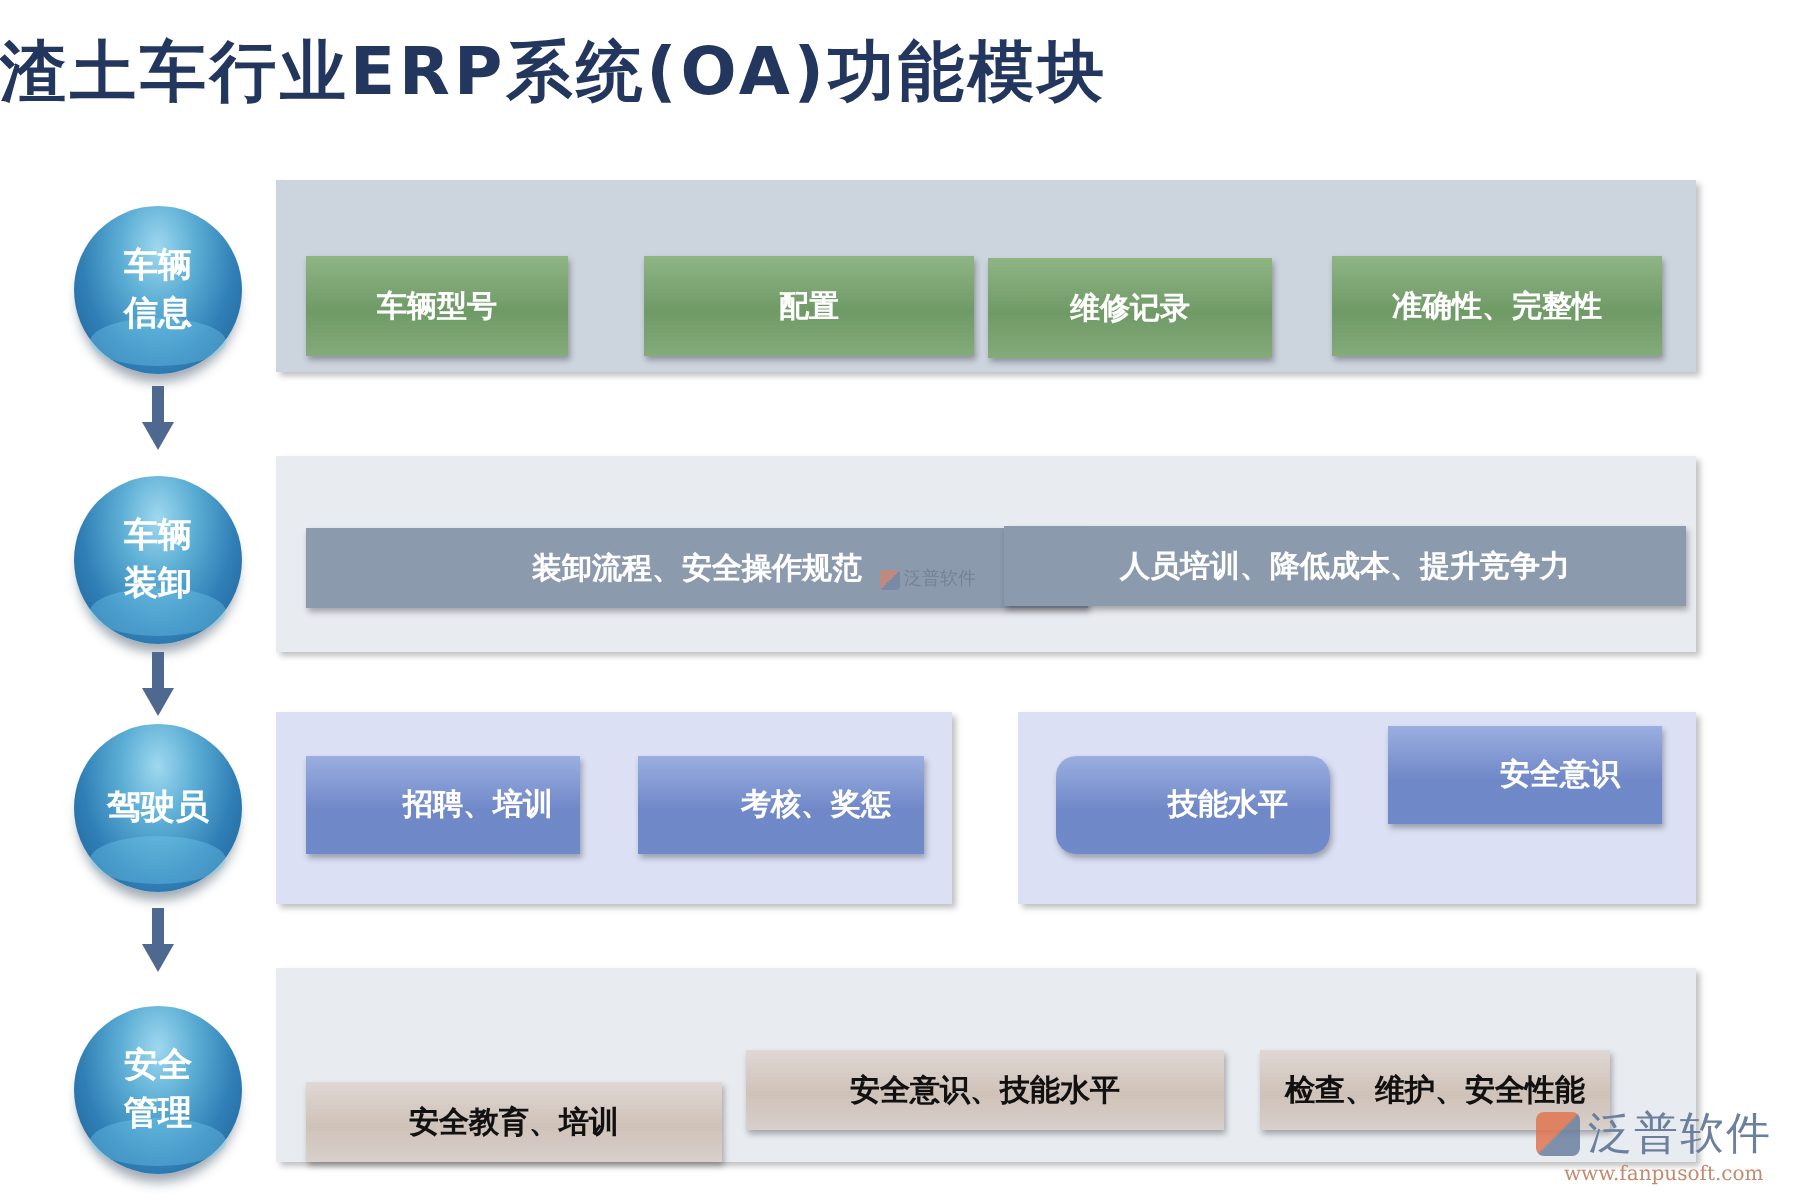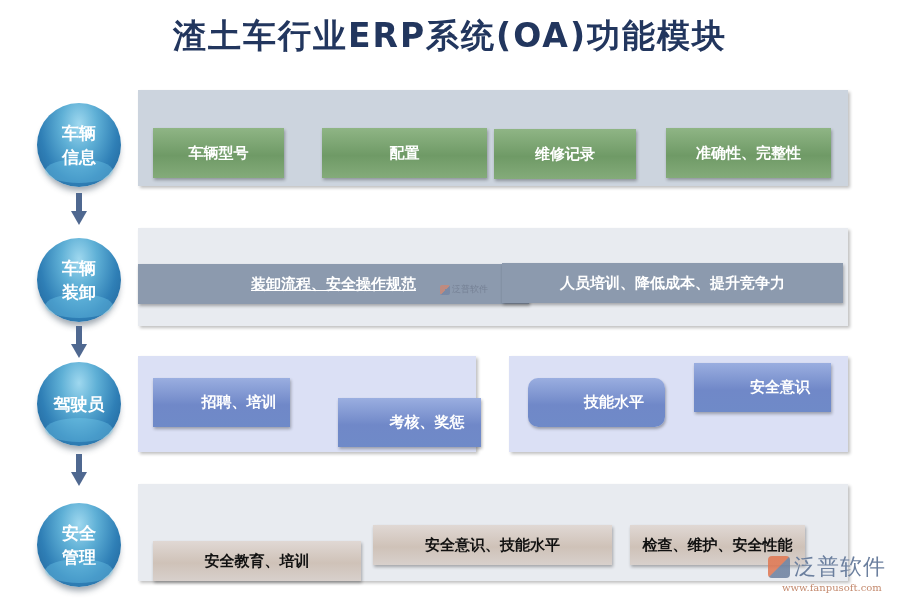--- a/index.html
+++ b/index.html
@@ -1,20 +1,20 @@
 <!DOCTYPE html>
 <html><head>
 <meta charset="utf-8">
 <style>
   * { box-sizing: border-box; margin: 0; padding: 0; }
   html, body { width: 900px; height: 600px; background: #ffffff; overflow: hidden; }
   body { position: relative; font-family: "DejaVu Sans", "Liberation Sans", sans-serif; }
 
   .title {
-    position: absolute; left: 0; top: 14px; width: 900px; text-align: center;
+    position: absolute; left: 0; top: 14px; width: 900px; 
     font-size: 33px; font-weight: bold; color: #22365e; letter-spacing: 2px;
   }
 
   .circle {
     position: absolute; width: 84px; height: 84px; border-radius: 50%;
     background: radial-gradient(ellipse at 50% 25%, #9fd8ef 0%, #5fb0d6 30%, #2f7fb6 65%, #1f5f94 100%);
     color: #ffffff; font-weight: bold; font-size: 17px; line-height: 24px;
     display: flex; align-items: center; justify-content: center; text-align: center;
     box-shadow: 0 6px 6px -2px rgba(40,60,80,0.45);
   }
@@ -84,38 +84,38 @@
 
 <div class="circle" style="left:37px;top:238px;">
   <span>车辆装卸</span>
 </div>
 <div class="arrow" style="left:71px;top:326px;">
     <div class="shaft"></div>
     <div class="head"></div>
   </div>
 
 <div class="panel p-light" style="left:138px;top:228px;width:710px;height:98px;"></div>
-<div class="box b-slate" style="left:138px;top:264px;width:391px;height:40px;text-decoration:underline;">装卸流程、安全操作规范</div>
+<div class="box b-slate" style="left:153px;top:264px;width:391px;height:40px;">装卸流程、安全操作规范</div>
 <div class="box b-slate" style="left:502px;top:263px;width:341px;height:40px;">人员培训、降低成本、提升竞争力</div>
 <div class="wm-small">
   <span class="logo"></span>
   <span>泛普软件</span>
 </div>
 
 <div class="circle" style="left:37px;top:362px;">
   <span style="width:auto;">驾驶员</span>
 </div>
 <div class="arrow" style="left:71px;top:454px;">
     <div class="shaft"></div>
     <div class="head"></div>
   </div>
 
 <div class="panel p-blue" style="left:138px;top:356px;width:338px;height:96px;"></div>
 <div class="box b-blue" style="left:153px;top:378px;width:137px;height:49px;">招聘、培训</div>
-<div class="box b-blue" style="left:338px;top:378px;width:143px;height:49px;margin-top:20px;">考核、奖惩</div>
+<div class="box b-blue" style="left:319px;top:378px;width:143px;height:49px;">考核、奖惩</div>
 
 <div class="panel p-blue" style="left:509px;top:356px;width:339px;height:96px;"></div>
 <div class="box b-blue" style="left:528px;top:378px;width:137px;height:49px;border-radius:10px;">技能水平</div>
 <div class="box b-blue" style="left:694px;top:363px;width:137px;height:49px;">安全意识</div>
 
 <div class="circle" style="left:37px;top:503px;">
   <span>安全管理</span>
 </div>
 
 <div class="panel p-light" style="left:138px;top:484px;width:710px;height:97px;"></div>

